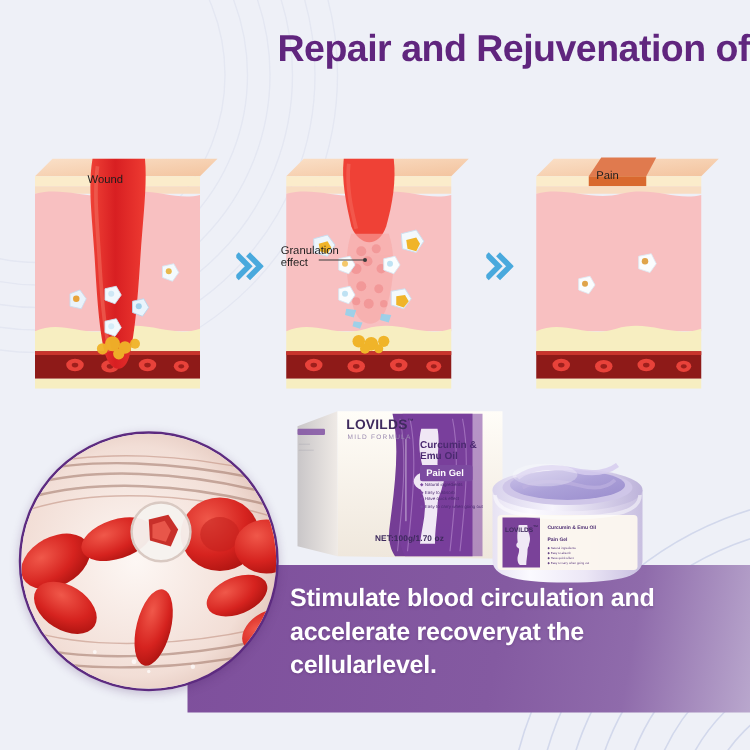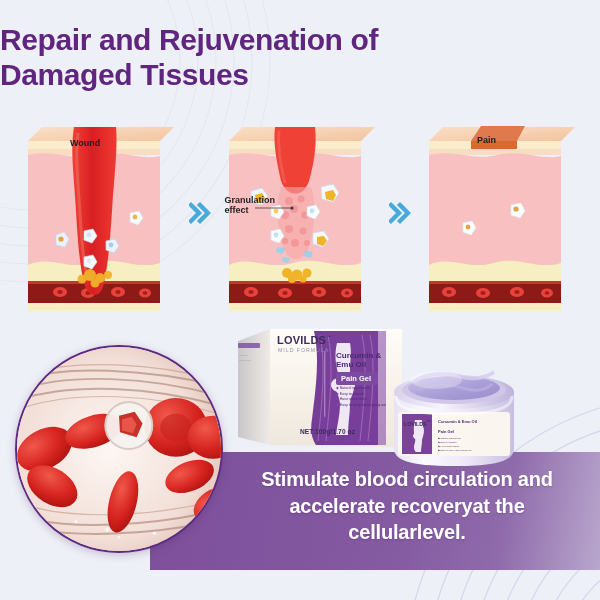--- a/index.html
+++ b/index.html
@@ -13,21 +13,21 @@
 
   
   .bg-arcs { position:absolute; inset:0; overflow:hidden; pointer-events:none; }
   .bg-arcs svg { position:absolute; }
   .arcs-tl { top:-170px; left:-230px; opacity:.55; }
   .arcs-br { bottom:-120px; right:-120px; opacity:.75; }
 
   
   .title {
     position:absolute; top:22px; left:0; width:600px;
-    text-align:left;
+    text-align:right;
     font-size:30px; line-height:1.18;
     font-weight:bold; letter-spacing:-0.4px;
     color:#60257e;
   }
   .title .l2 { display:block; }
 
   
   .panels {
     position:absolute; top:113px; left:18px;
     width:564px; height:200px;
@@ -37,21 +37,21 @@
     position:relative;
     width:163px; height:196px;
   }
   .panel-stage { position:absolute; inset:0; }
   .panel svg { display:block; width:100%; height:100%; }
 
   .panel-label {
     position:absolute;
     font-size:9px; color:#1d1d1d;
     font-family:"Liberation Sans", sans-serif;
-    white-space:pre-line; line-height:1.15;font-weight:bold;
+    white-space:pre-line; line-height:1.15;
   }
   .lbl-wound { top:23px; left:52px; }
   .lbl-gran  { top:80px; left:6px; }
   .lbl-scab  { top:20px; left:58px; }
 
   .arrow { width:22px; display:flex; justify-content:center; align-items:center; }
   .arrow svg { width:22px; height:26px; }
 
   
   .banner {
@@ -59,21 +59,20 @@
     left:150px; top:452px;
     width:450px; height:118px;
     background:linear-gradient(100deg,#7e4f9c 0%, #845aa1 55%, #8f6bab 78%, #b9a7cd 100%);
     border-top-left-radius:40px;
   }
   .banner-text {
     position:absolute; left:82px; top:14px; width:350px;
     color:#ffffff; font-weight:bold; font-size:20px; line-height:1.33;
     letter-spacing:-.2px;
     text-shadow:0 1px 2px rgba(60,20,80,.25);
-    text-align:center;
   }
 
   
   .blood-circle {
     position:absolute; left:15px; top:345px;
     width:208px; height:208px; border-radius:50%;
     overflow:hidden;
     border:2px solid #5d2b80;
     box-shadow:0 2px 8px rgba(70,30,100,.25);
   }
@@ -160,21 +159,20 @@
       <circle cx="390" cy="300" r="208"></circle>
         <circle cx="390" cy="300" r="230"></circle>
       <circle cx="390" cy="300" r="252"></circle>
         <circle cx="390" cy="300" r="274"></circle>
     </g>
   </svg>
 </div>
 
 <h1 class="title">
   <span>Repair and Rejuvenation of</span>
-  <span class="l2">Damaged Tissues</span>
 </h1>
 
 <div class="panels">
 
   <div class="panel">
     <div class="panel-stage">
       <svg viewBox="0 0 163 196" preserveAspectRatio="none">
         <defs>
           <linearGradient id="w-top" x1="0" y1="0" x2="1" y2="1">
             <stop offset="0" stop-color="#fae0c8"></stop>

